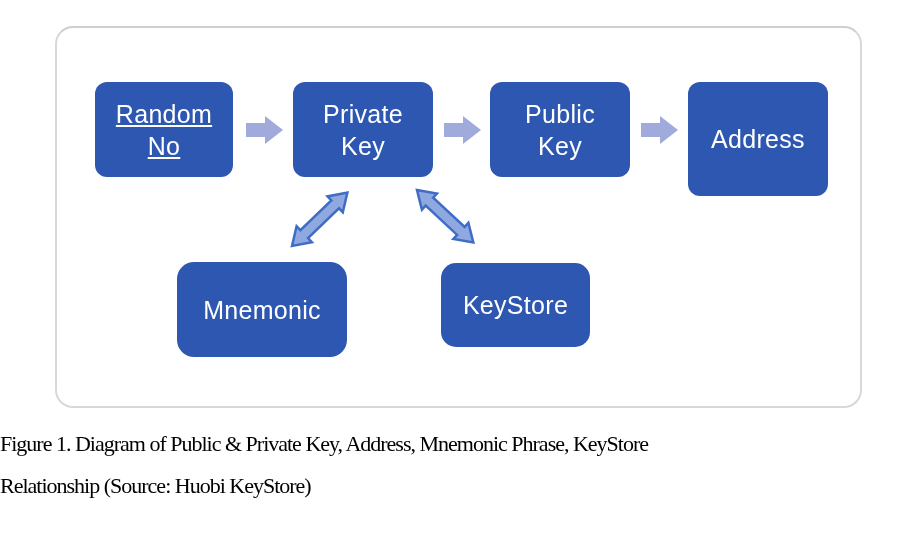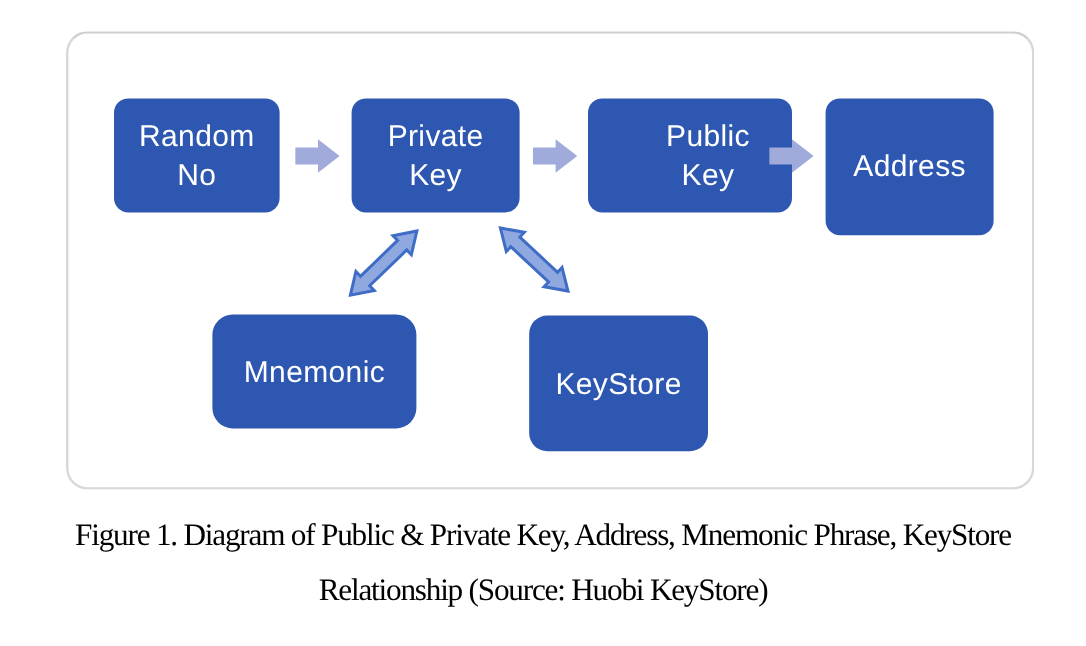--- a/index.html
+++ b/index.html
@@ -34,47 +34,47 @@
     display: flex;
     flex-direction: column;
     align-items: center;
     justify-content: center;
     font-size: 25px;
     line-height: 1.28;
     text-align: center;
     letter-spacing: 0.3px;
   }
   .node-line { display: block; }
-  .node-random   { left: 95px;  top: 82px;  width: 138px; height: 95px; }
+  .node-random   { left: 95px;  top: 82px;  width: 138px; height: 95px; text-decoration: underline; }
   .node-private  { left: 293px; top: 82px;  width: 140px; height: 95px; }
-  .node-public   { left: 490px; top: 82px;  width: 140px; height: 95px; padding-left: 30px; }
+  .node-public   { left: 490px; top: 82px;  width: 140px; height: 95px; }
   .node-address  { left: 688px; top: 82px;  width: 140px; height: 114px; }
   .node-mnemonic { left: 177px; top: 262px; width: 170px; height: 95px; border-radius: 17px; }
-  .node-keystore { left: 441px; top: 263px; width: 149px; height: 113px; border-radius: 15px; }
+  .node-keystore { left: 441px; top: 263px; width: 149px; height: 84px; border-radius: 15px; }
 
   .flow-arrow { position: absolute; }
   .fa-1 { left: 246px; top: 115px; }
   .fa-2 { left: 444px; top: 115px; }
   .fa-3 { left: 641px; top: 115px; }
 
   .link-layer {
     position: absolute;
     left: 0;
     top: 0;
     pointer-events: none;
   }
 
   .caption {
     position: absolute;
     left: 0;
     top: 431px;
     width: 905px;
-    text-align: center;
+    text-align: left;
     font-family: "Liberation Serif", serif;
-    font-size: 26px;
+    font-size: 22px;
     color: #000000;
     letter-spacing: -1px;
   }
   .caption-line + .caption-line { margin-top: 16px; }
 </style>
 </head>
 <body>
 
 <div class="frame"></div>
 

